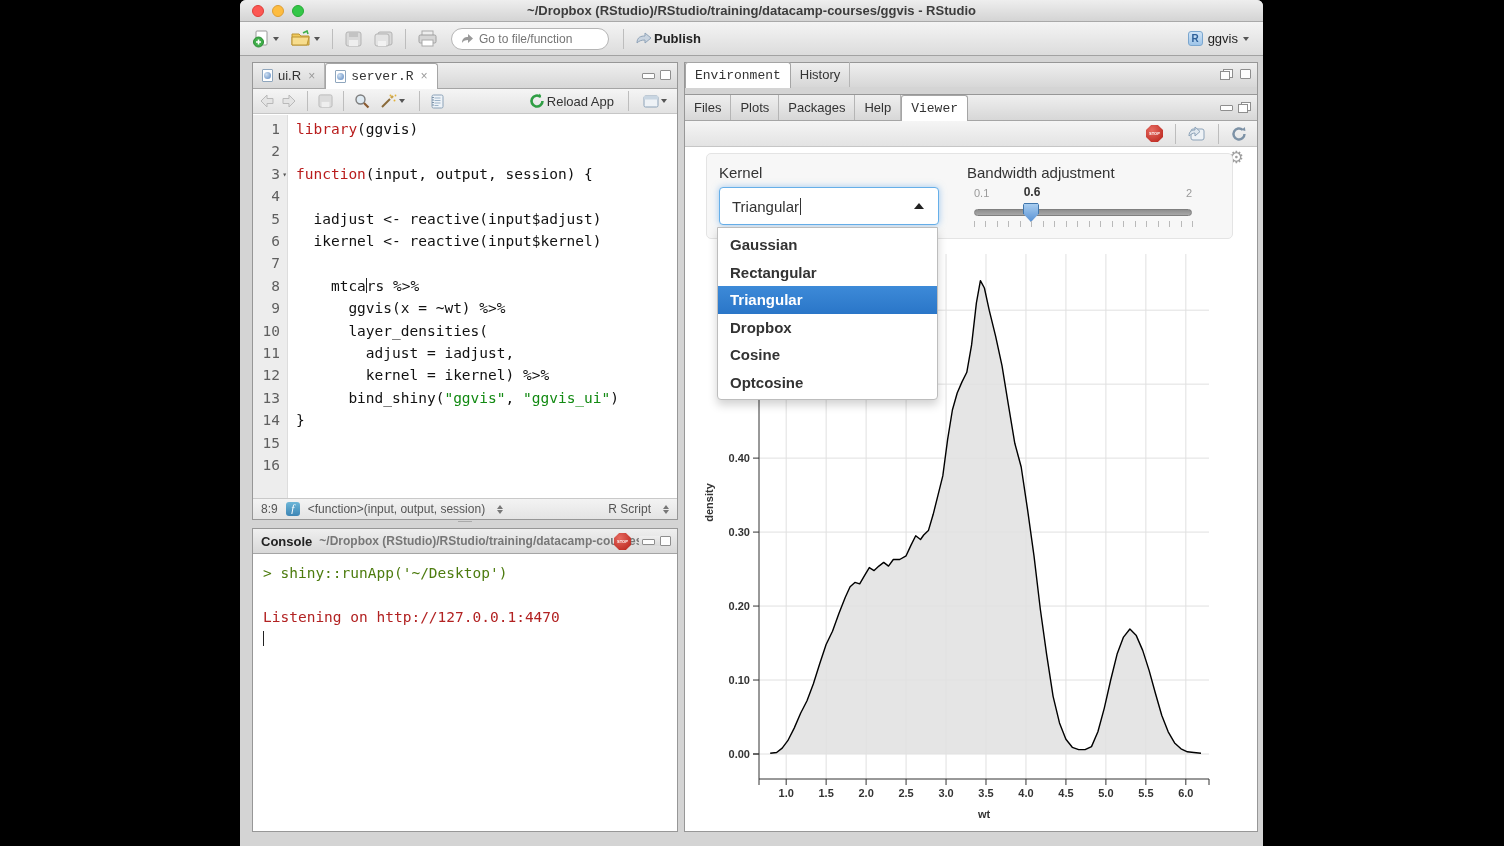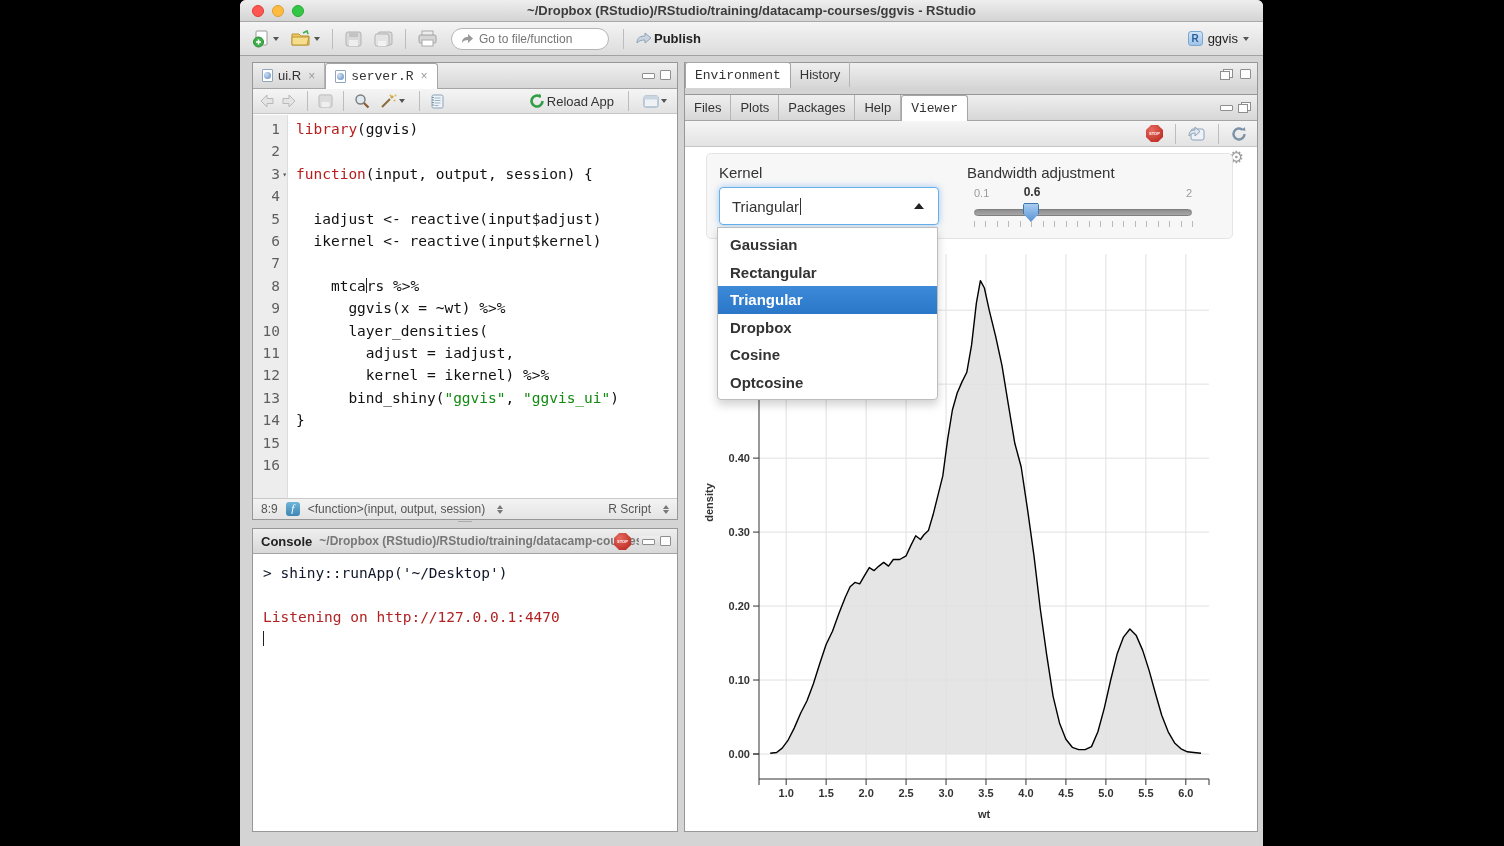--- a/index.html
+++ b/index.html
@@ -92,21 +92,21 @@
   #console-pane { left:12px; top:472px; width:426px; height:304px; }
   .console-header { height:25px; background:linear-gradient(#efefef,#d8d8d8); border-bottom:1px solid #a5a5a5;
                     display:flex; align-items:center; padding:0 8px; gap:7px; position:relative; overflow:hidden; }
   .console-title { font-size:13px; font-weight:bold; color:#222; flex:none; }
   .console-path { font-size:12px; font-weight:bold; color:#777; white-space:nowrap; overflow:hidden; flex:1; margin-right:26px; }
   .console-header .win-icons { background:linear-gradient(#efefef,#d8d8d8); padding-left:3px; }
   .stop-octagon { position:absolute; right:46px; top:4px; width:17px; height:17px; background:radial-gradient(circle at 35% 30%, #e66a60, #b61f17);
                   clip-path:polygon(30% 0,70% 0,100% 30%,100% 70%,70% 100%,30% 100%,0 70%,0 30%);
                   color:#fff; font-size:4px; font-weight:bold; text-align:center; line-height:17px; }
   .console-body { padding:8px 10px; font-family:"DejaVu Sans Mono", monospace; font-size:14.5px; line-height:22px; white-space:pre; }
-  .con-cmd { color:#0f172a; }
+  .con-cmd { color:#4d7c0f; }
   .con-msg { color:#b22222; }
   .con-line { min-height:22px; }
 
   
   #env-pane { left:444px; top:6px; width:574px; height:38px; overflow:visible; background:transparent; border:1px solid #979797; }
   #env-pane .tabbar { border-bottom:none; height:24px; }
   #files-pane { left:444px; top:38px; width:574px; height:738px; }
   .viewer-toolbar { height:26px; background:linear-gradient(#f5f5f5,#e3e3e3); border-bottom:1px solid #c6c6c6;
                     display:flex; align-items:center; justify-content:flex-end; padding:0 10px; gap:8px; }
   .viewer-content { position:absolute; left:0; right:0; top:52px; bottom:0; background:#fff; overflow:hidden; }

